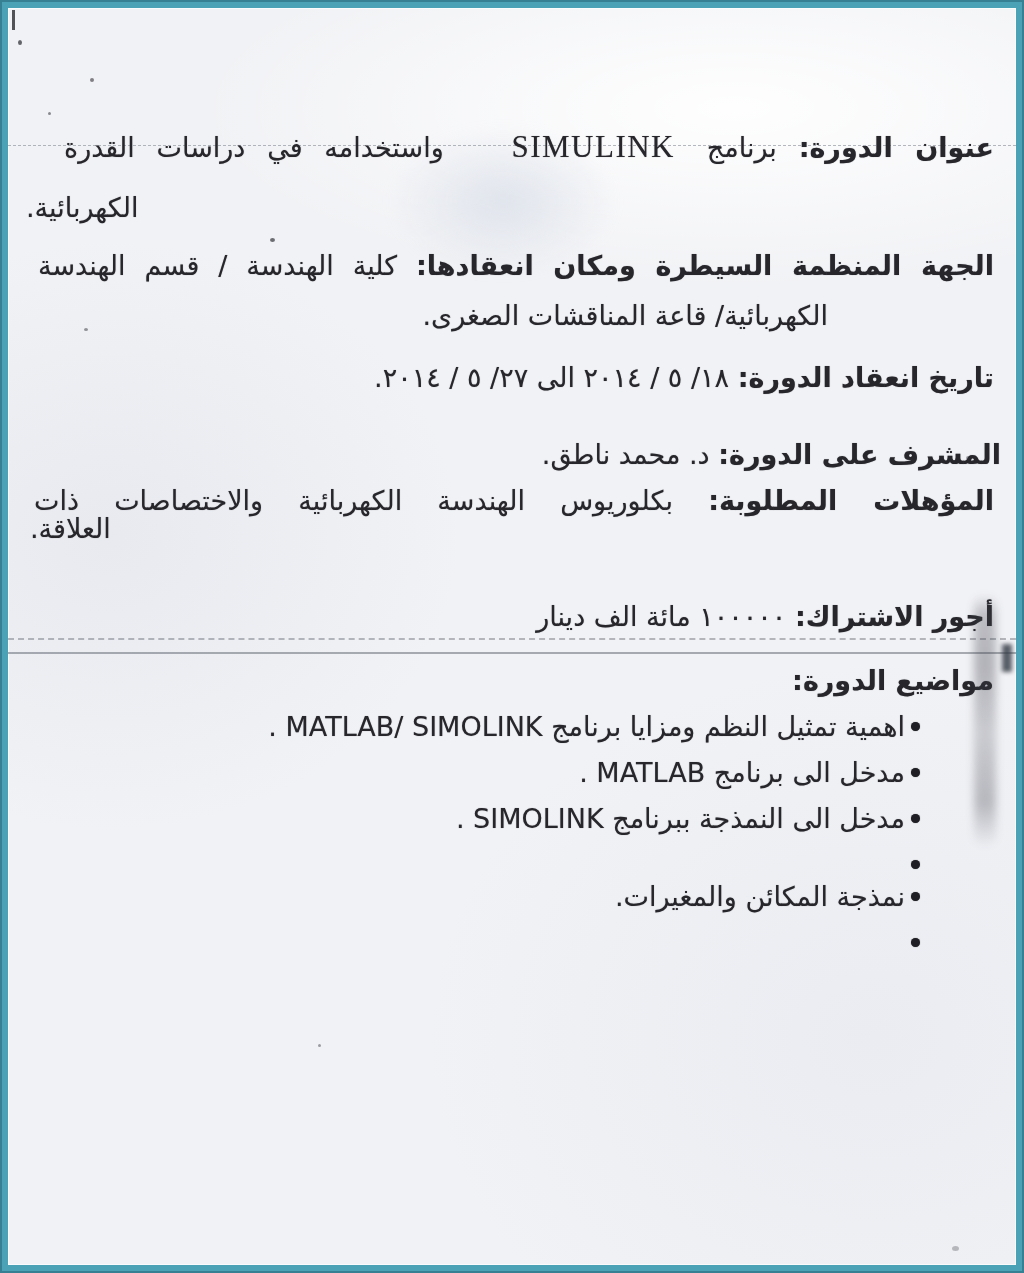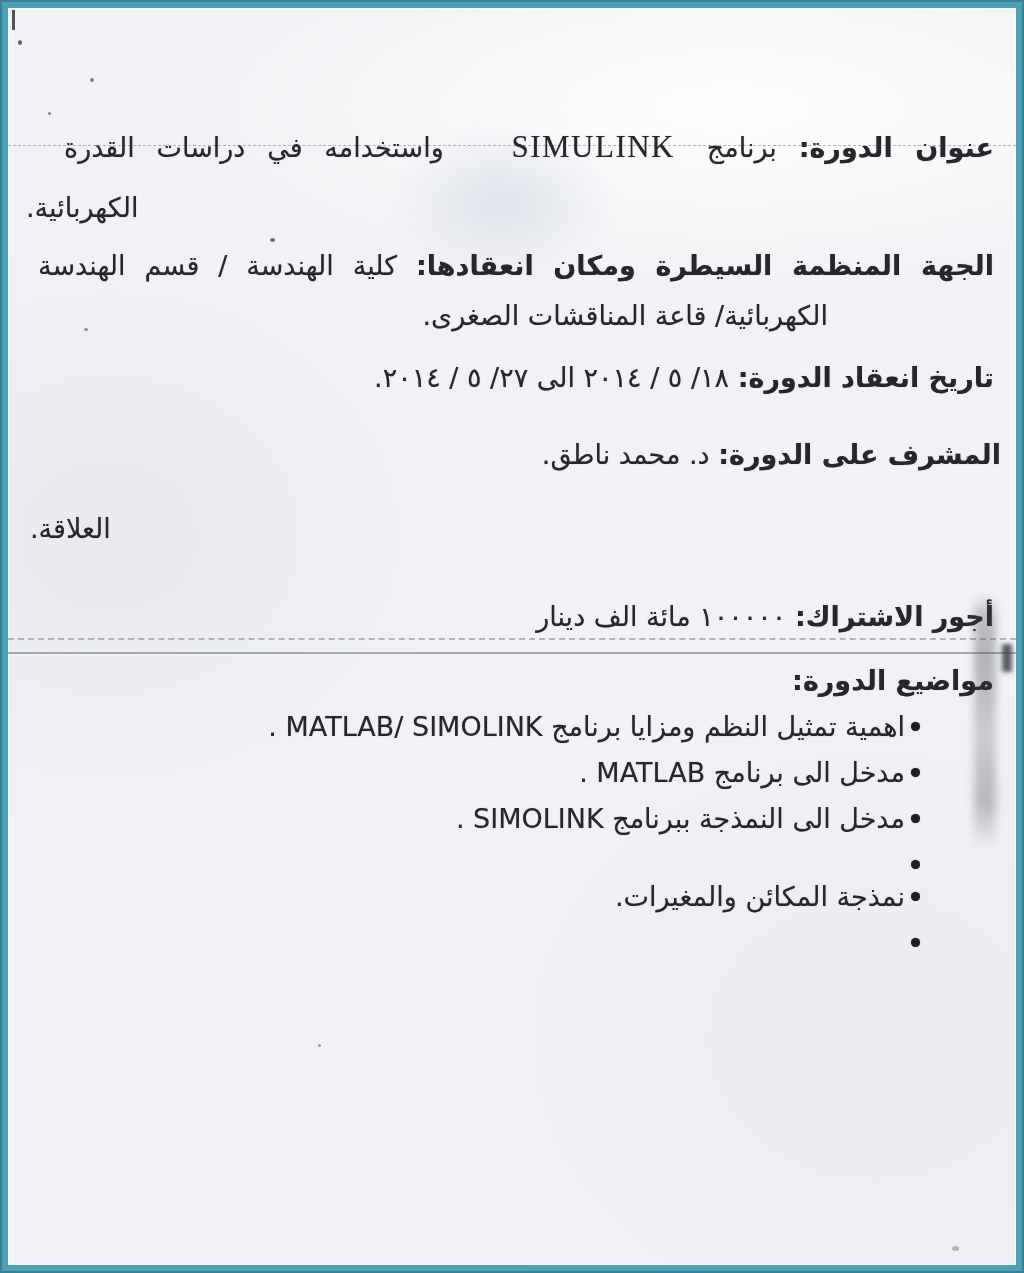--- a/index.html
+++ b/index.html
@@ -123,20 +123,24 @@
   <div class="line alignright t3">
     <span class="lbl">تاريخ انعقاد الدورة:</span>
     <span>١٨/ ٥ / ٢٠١٤ الى ٢٧/ ٥ / ٢٠١٤.</span>
   </div>
 
   <div class="line alignright t4">
     <span class="lbl">المشرف على الدورة:</span>
     <span>د. محمد ناطق.</span>
   </div>
 
+  <div class="line justify t5a">
+    <span class="lbl">المؤهلات المطلوبة:</span>
+    <span>بكلوريوس الهندسة الكهربائية والاختصاصات ذات</span>
+  </div>
   <div class="line alignleft t5b">العلاقة.</div>
 
   <div class="line alignright t6">
     <span class="lbl">أجور الاشتراك:</span>
     <span>١٠٠٠٠٠ مائة الف دينار</span>
   </div>
 
   <div class="rule-a"></div>
   <div class="rule-b"></div>
 

